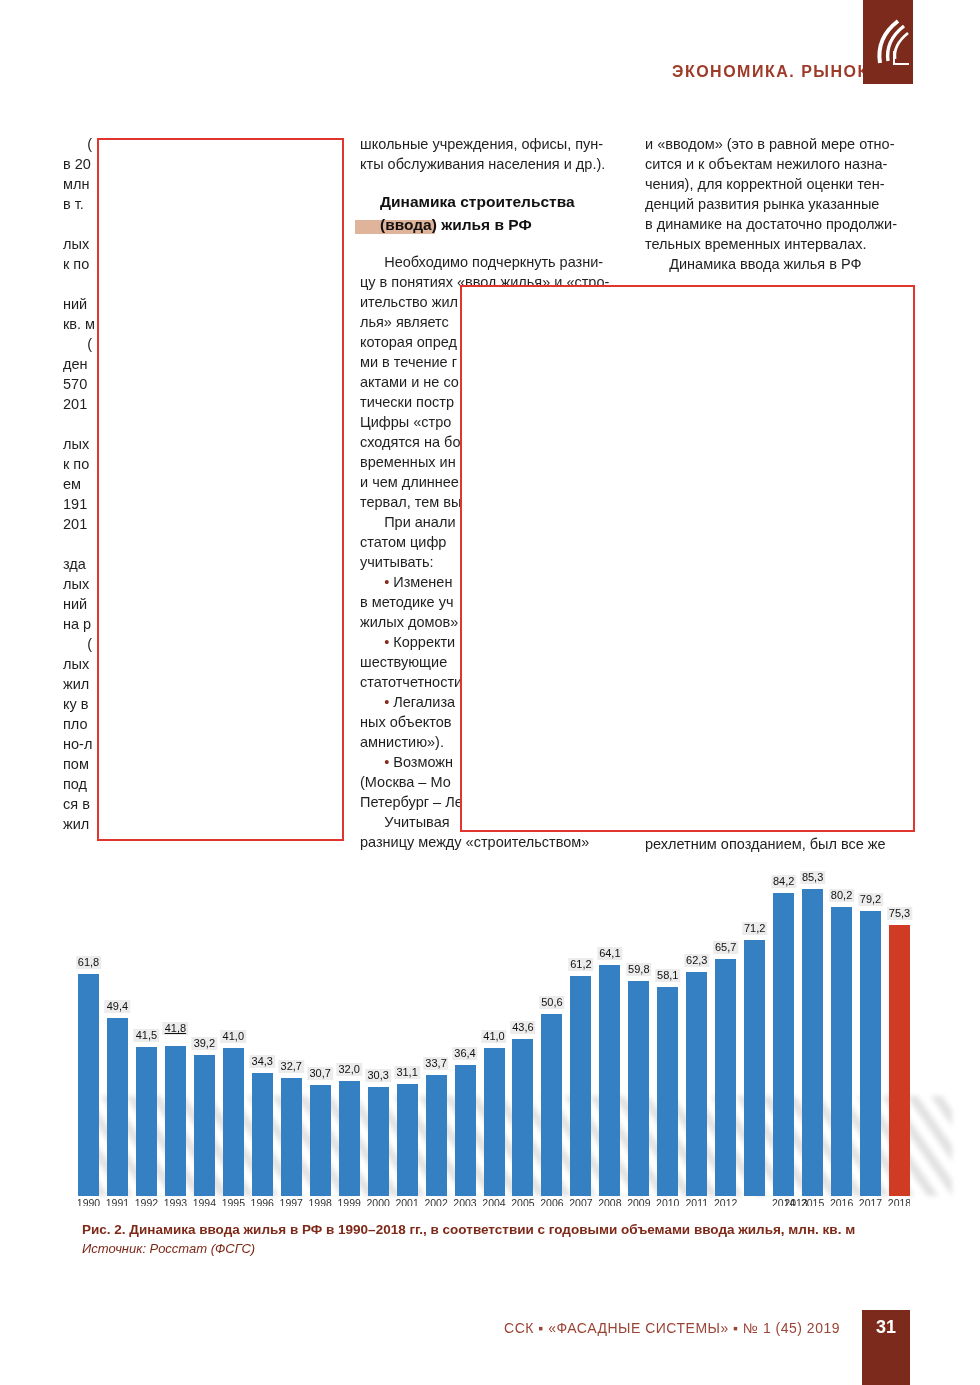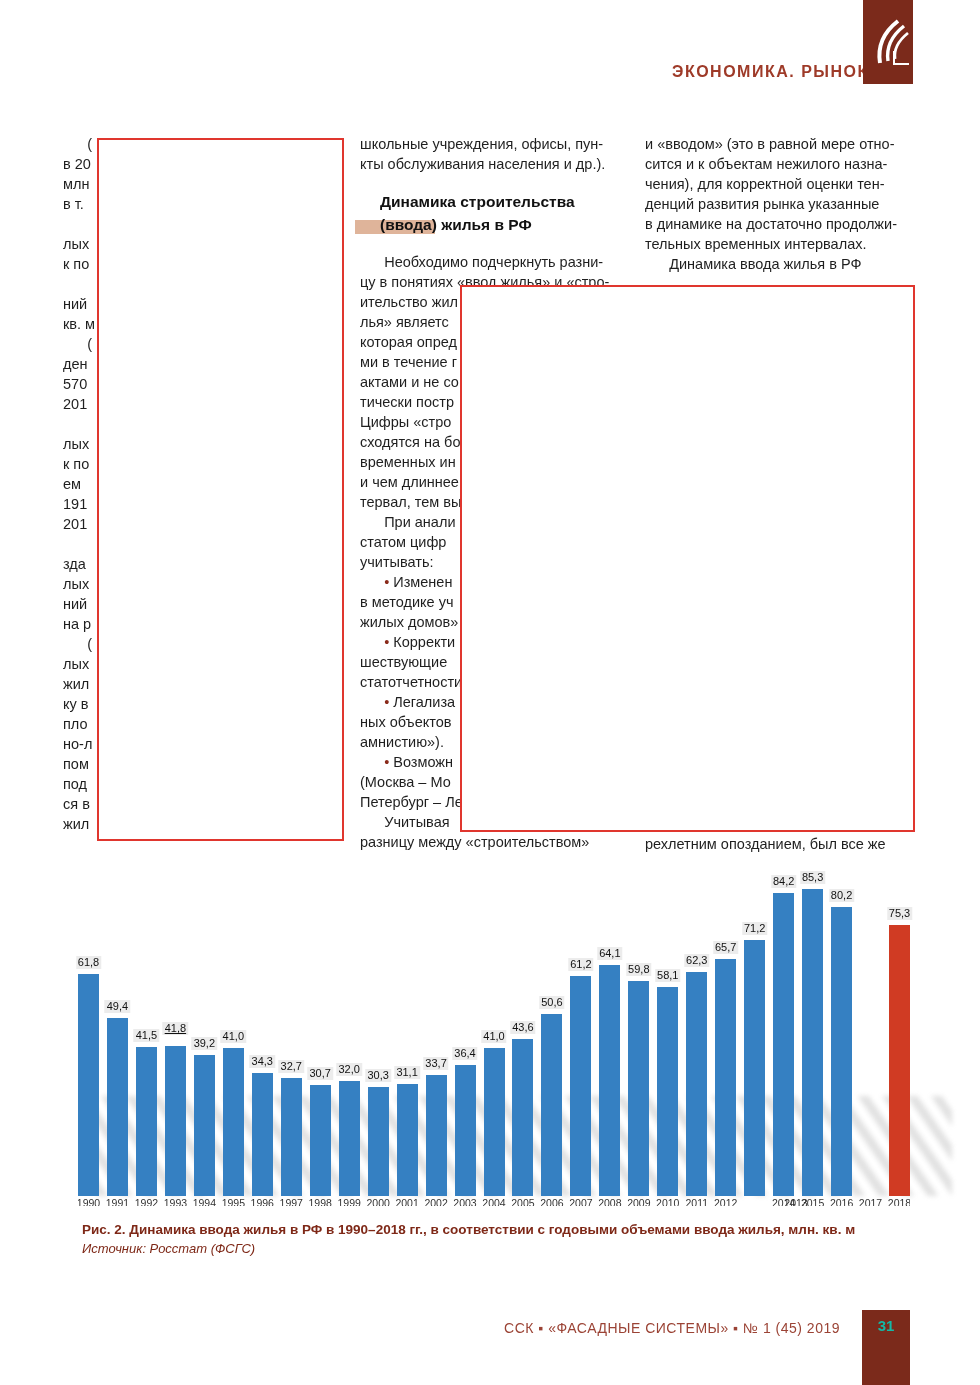--- a/index.html
+++ b/index.html
@@ -36,21 +36,21 @@
   .bar-label{position:absolute;left:50%;transform:translateX(-50%);white-space:nowrap;
         font-size:11px;color:#111;background:#ececec;padding:0 2px;line-height:13px;}
   #years-row{position:absolute;left:78px;top:1197px;width:832px;height:9px;overflow:hidden;}
   .year{position:absolute;top:0;transform:translateX(-50%);font-size:10.5px;line-height:13px;color:#333;}
   
   #figure-caption{position:absolute;left:82px;top:1222px;font-size:13.5px;font-weight:bold;color:#7e2817;}
   #figure-source{position:absolute;left:82px;top:1241px;font-size:13px;font-style:italic;color:#7e2817;}
   
   #footer-line{position:absolute;right:140px;top:1320px;font-size:14px;color:#9b4335;letter-spacing:.5px;}
   #page-number-block{position:absolute;left:862px;top:1310px;width:48px;height:75px;background:#7b2a1b;}
-  #page-number{display:block;text-align:center;margin-top:7px;color:#14b8a6;font-weight:bold;font-size:15px;}
+  #page-number{display:block;text-align:center;margin-top:7px;color:#ffffff;font-weight:bold;font-size:18px;}
 </style>
 </head>
 <body>
 
 <div id="page">
 
   <div id="section-title">ЭКОНОМИКА. РЫНОК</div>
   <div id="logo">
     <span>
       <svg width="50" height="84" viewBox="0 0 50 84">
@@ -262,20 +262,24 @@
           <div class="bar" style="height: 303.12px;"></div>
         </div>
         <div class="bar-col" style="left: 724.107px;">
           <span class="bar-label" style="bottom: 312.08px;">85,3</span>
           <div class="bar" style="height: 307.08px;"></div>
         </div>
         <div class="bar-col" style="left: 753.071px;">
           <span class="bar-label" style="bottom: 293.72px;">80,2</span>
           <div class="bar" style="height: 288.72px;"></div>
         </div>
+        <div class="bar-col" style="left: 782.036px;">
+          <span class="bar-label" style="bottom: 290.12px;">79,2</span>
+          <div class="bar" style="height: 285.12px;"></div>
+        </div>
         <div class="bar-col" style="left: 811px;">
           <span class="bar-label" style="bottom: 276.08px; text-align: right;">75,3</span>
           <div class="bar red" style="height: 271.08px;"></div>
         </div>
       </div>
   </div>
   <div id="years-row">
       <span class="year" style="left: 10.5px;">1990</span>
       <span class="year" style="left: 39.4643px;">1991</span>
       <span class="year" style="left: 68.4286px;">1992</span>

